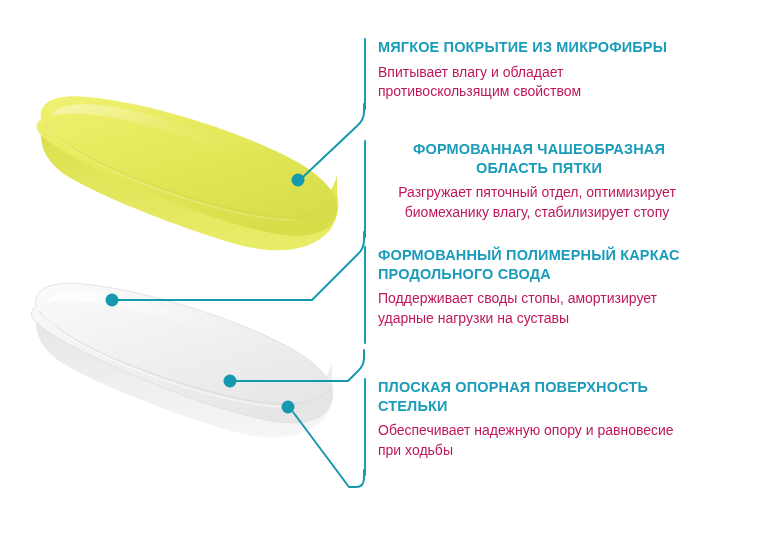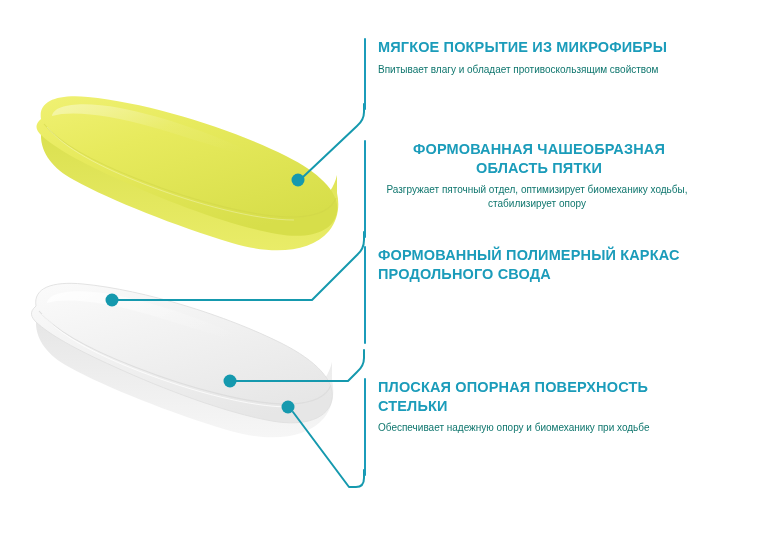--- a/index.html
+++ b/index.html
@@ -34,23 +34,23 @@
     margin:0 0 6px 0;
     font-size:14.5px;
     line-height:1.28;
     font-weight:bold;
     color:#1b9cba;
     letter-spacing:.15px;
     text-transform:uppercase;
   }
   .block p{
     margin:0;
-    font-size:10px;
+    font-size:14px;
     line-height:1.42;
-    color:#0f766e;
+    color:#be185d;
     max-width:318px;
   }
 
   
   #blk0{left:364px;top:38px;}
   #blk0 .bar{height:72px;}
   #blk1{left:364px;top:140px;text-align:center;}
   #blk1 .bar{height:98px;}
   #blk2{left:364px;top:246px;}
   #blk2 .bar{height:98px;}
@@ -201,32 +201,33 @@
     <div class="btext">
       <h3>МЯГКОЕ ПОКРЫТИЕ ИЗ МИКРОФИБРЫ</h3>
       <p>Впитывает влагу и обладает противоскользящим свойством</p>
     </div>
   </div>
 
   <div class="block" id="blk1">
     <div class="bar"></div>
     <div class="btext">
       <h3>ФОРМОВАННАЯ ЧАШЕОБРАЗНАЯ ОБЛАСТЬ ПЯТКИ</h3>
-      <p>Разгружает пяточный отдел, оптимизирует биомеханику ходьбы, стабилизирует опору</p>
+      <p>Разгружает пяточный отдел, оптимизирует биомеханику влагу, стабилизирует стопу</p>
     </div>
   </div>
 
   <div class="block" id="blk2">
     <div class="bar"></div>
     <div class="btext">
       <h3>ФОРМОВАННЫЙ ПОЛИМЕРНЫЙ КАРКАС ПРОДОЛЬНОГО СВОДА</h3>
+      <p>Поддерживает своды стопы, амортизирует ударные нагрузки на суставы</p>
     </div>
   </div>
 
   <div class="block" id="blk3">
     <div class="bar"></div>
     <div class="btext">
       <h3>ПЛОСКАЯ ОПОРНАЯ ПОВЕРХНОСТЬ СТЕЛЬКИ</h3>
-      <p>Обеспечивает надежную опору и биомеханику при ходьбе</p>
+      <p>Обеспечивает надежную опору и равновесие при ходьбы</p>
     </div>
   </div>
 
 </div>
 
 </body></html>

